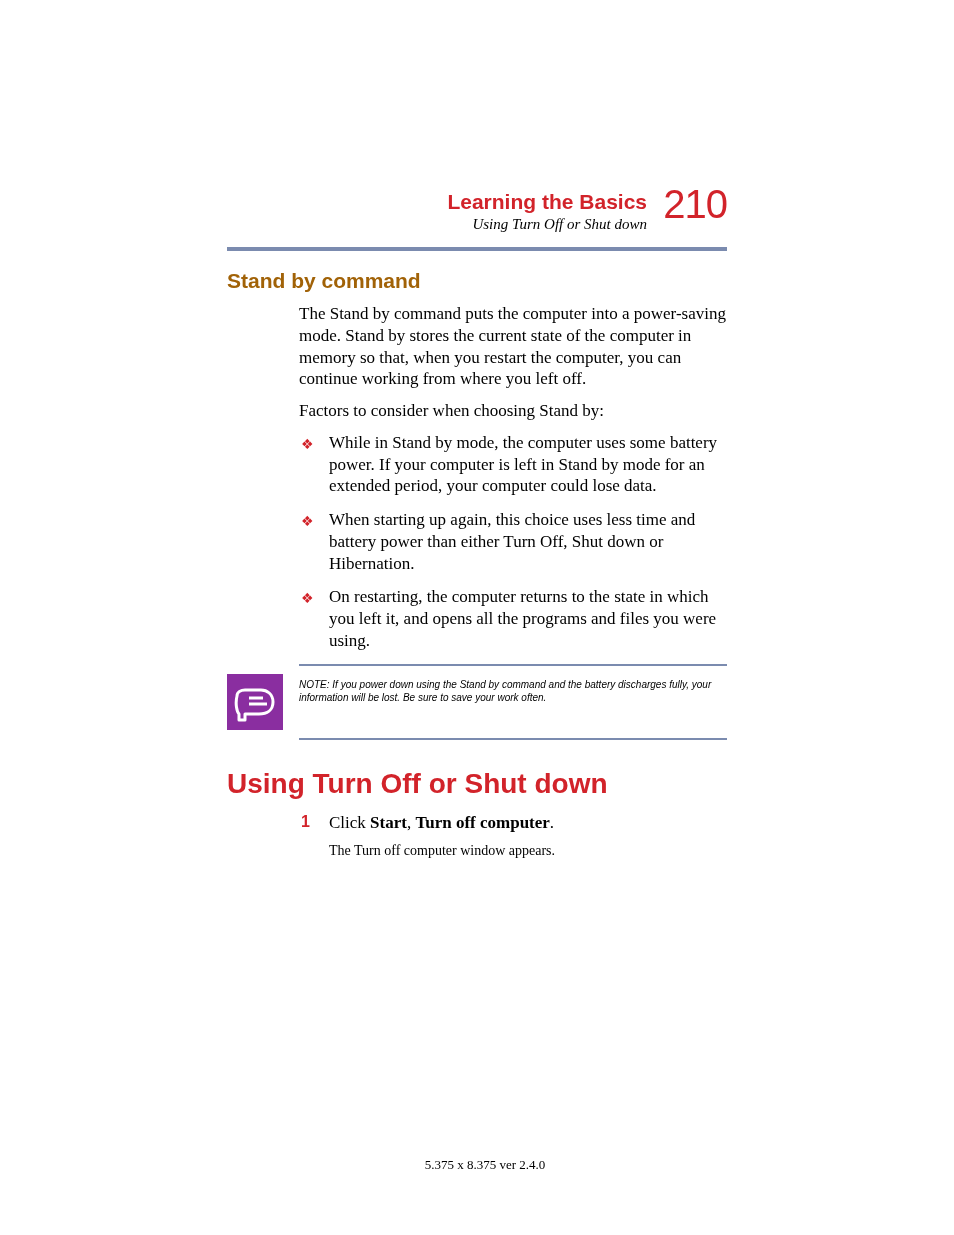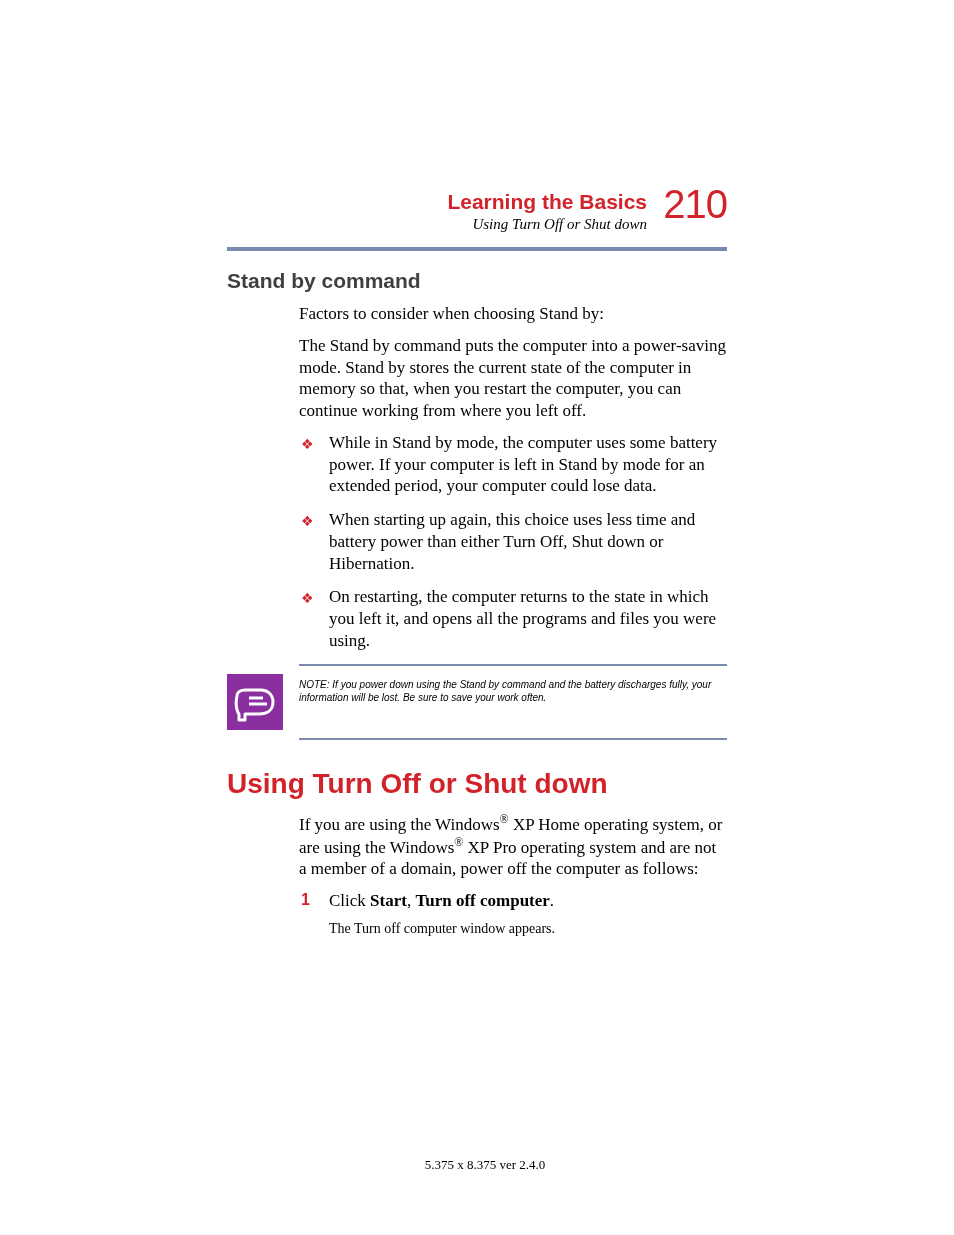--- a/index.html
+++ b/index.html
@@ -54,21 +54,21 @@
     margin: 14px 0 18px 0;
   }
   .thin-accent-rule {
     height: 2px;
     background: #7b8baf;
     margin-left: 72px;
   }
   .h2-red {
     font-family: Arial, Helvetica, sans-serif;
     font-weight: bold;
-    color: #404040;
+    color: #a16207;
     font-size: 21px;
     margin: 0 0 10px 0;
   }
   .h1-red {
     font-family: Arial, Helvetica, sans-serif;
     font-weight: bold;
     color: #d2232a;
     font-size: 28px;
     margin: 28px 0 12px 0;
   }
@@ -164,22 +164,22 @@
       <span class="chapter-title">Learning the Basics</span>
       <span class="section-ref">Using Turn Off or Shut down</span>
     </div>
     <div class="page-number">210</div>
   </div>
 
   <div class="accent-rule"></div>
 
   <h2 class="h2-red">Stand by command</h2>
 
+  <p class="body-text">The Stand by command puts the computer into a power-saving mode. Stand by stores the current state of the computer in memory so that, when you restart the computer, you can continue working from where you left off.</p>
   <p class="body-text">Factors to consider when choosing Stand by:</p>
-  <p class="body-text">The Stand by command puts the computer into a power-saving mode. Stand by stores the current state of the computer in memory so that, when you restart the computer, you can continue working from where you left off.</p>
 
   <ul class="bullets">
     <li>
       <span class="diamond">❖</span>
       <span>While in Stand by mode, the computer uses some battery power. If your computer is left in Stand by mode for an extended period, your computer could lose data.</span>
     </li>
     <li>
       <span class="diamond">❖</span>
       <span>When starting up again, this choice uses less time and battery power than either Turn Off, Shut down or Hibernation.</span>
     </li>
@@ -200,23 +200,20 @@
         <path d="M22 24 L36 24" stroke="#ffffff" stroke-width="3"></path>
       </svg>
     </div>
     <div class="note-text">NOTE: If you power down using the Stand by command and the battery discharges fully, your information will be lost. Be sure to save your work often.</div>
   </div>
 
   <div class="thin-accent-rule" style="margin-top:8px;"></div>
 
   <h1 class="h1-red" style="margin-left:0;">Using Turn Off or Shut down</h1>
 
-  <p class="body-text">
-    <span>If you are using the Windows</span><sup>®</sup><span> XP Home operating system, or are using the Windows</span><sup>®</sup><span> XP Pro operating system and are not a member of a domain, power off the computer as follows:</span>
-  </p>
 
   <ol class="steps">
     <li>
       <span class="step-num">1</span>
       <span>Click </span><span class="bold">Start</span><span>, </span><span class="bold">Turn off computer</span><span>.</span>
     </li>
   </ol>
   <p class="step-sub">The Turn off computer window appears.</p>
 
 </div>

